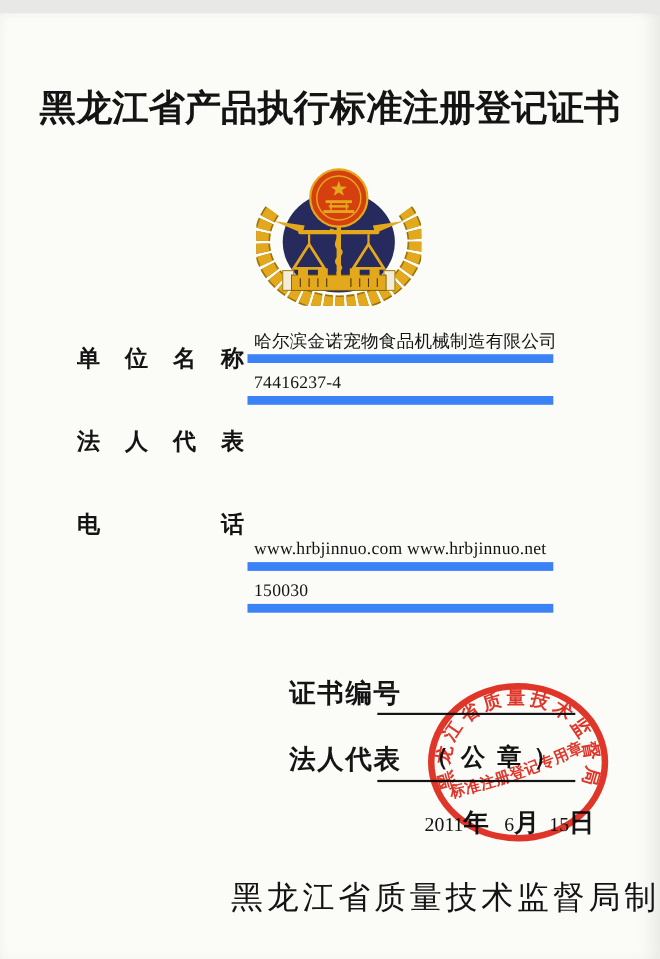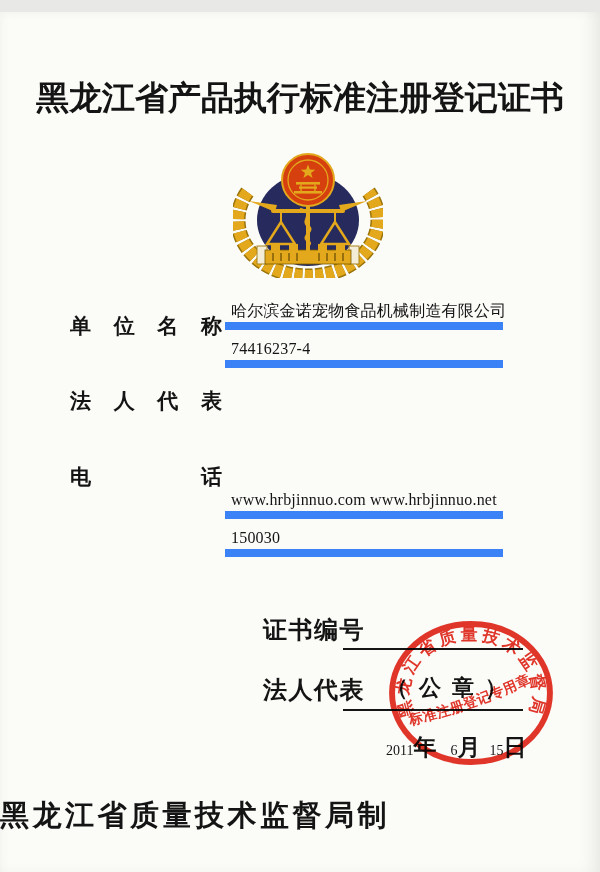--- a/index.html
+++ b/index.html
@@ -35,25 +35,25 @@
   }
   .fvtext{ font-size:16px; line-height:18px; white-space:nowrap; letter-spacing:.2px; }
   
   .blabel{ position:absolute; font-size:24px; font-weight:700; letter-spacing:1.5px; white-space:nowrap; }
   .bline{ position:absolute; width:180px; border-top:2px solid #151515; }
   .stamp-word{ position:absolute; font-size:22px; font-weight:800; letter-spacing:11px; white-space:nowrap; }
   .daterow{
     position:absolute; left:386px; top:720px; height:30px;
     display:flex; align-items:baseline; white-space:nowrap;
   }
-  .dnum{ font-size:14px; } .dunit{ font-size:23px; font-weight:800; }
+  .dnum{ font-size:18px; } .dunit{ font-size:23px; font-weight:800; }
   .gap14{ display:inline-block; width:14px; } .gap8{ display:inline-block; width:9px; }
   .footer{
-    position:absolute; top:784px; left:0; width:600px; text-align:left;
-    font-size:29px; font-weight:700; letter-spacing:3.5px; white-space:nowrap;
+    position:absolute; top:784px; left:0; width:600px; text-align:right;
+    font-size:29px; font-weight:400; letter-spacing:3.5px; white-space:nowrap;
   }
   .seal{ position:absolute; left:385px; top:606px; width:172px; height:150px;
          mix-blend-mode:multiply; opacity:.93; }
   .sealtxt{ fill:var(--seal-red); font-weight:bold; font-family:"Liberation Serif","DejaVu Serif",serif; }
 </style>
 </head>
 <body>
 
 <div class="page">
 

